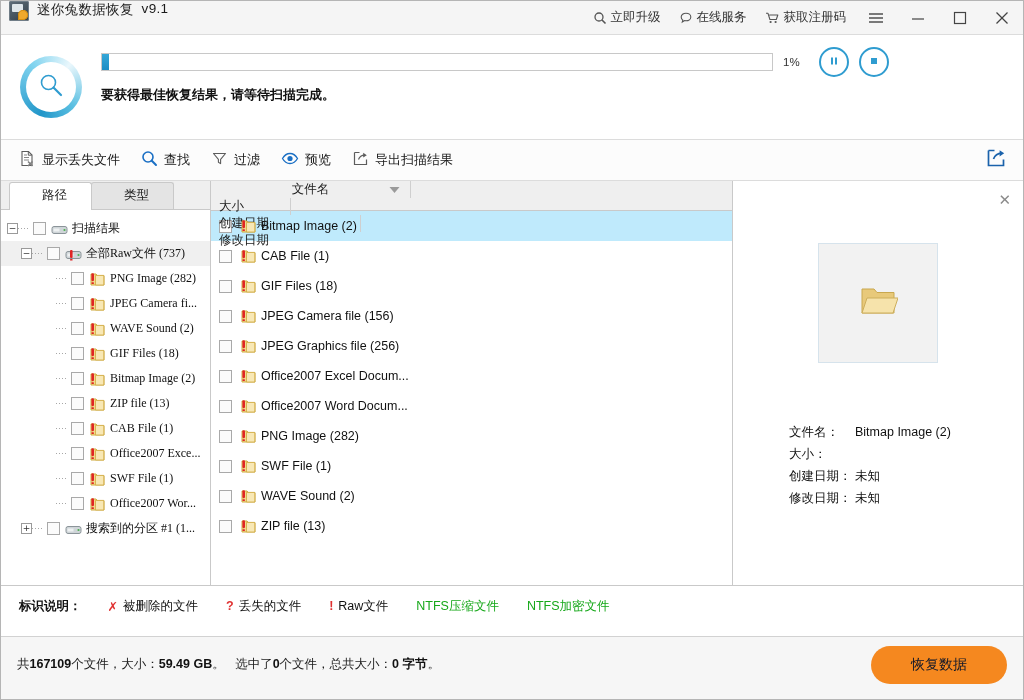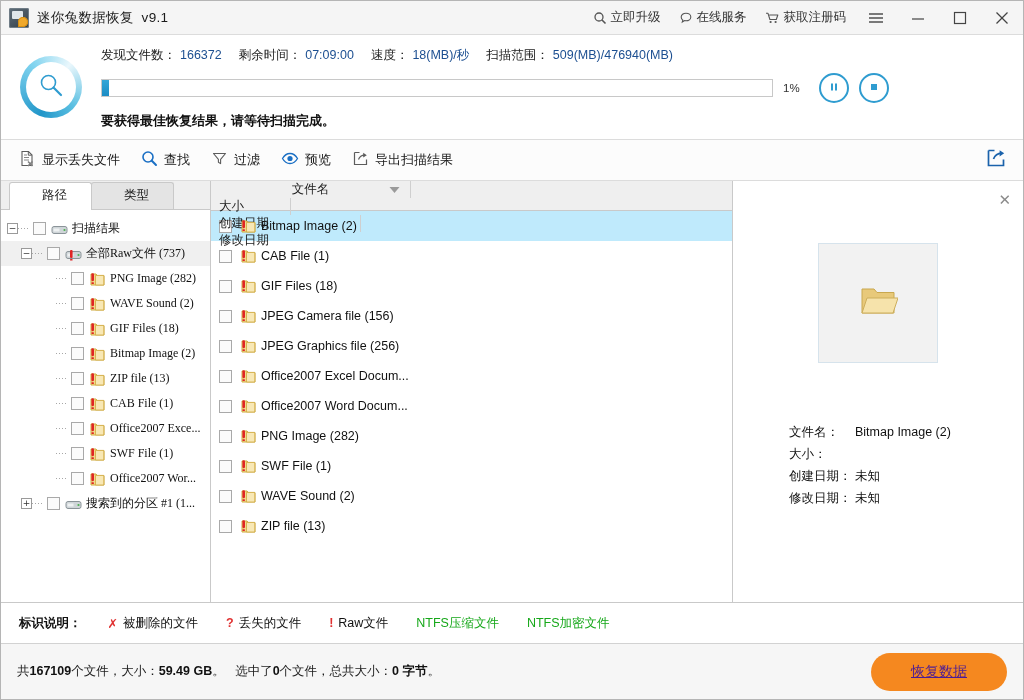--- a/index.html
+++ b/index.html
@@ -17,21 +17,21 @@
     border: 1px solid #b5b5b5;
     background: #ffffff;
     display: flex; flex-direction: column;
   }
 
   
   .titlebar {
     height: 33px; min-height: 33px;
     background: #f5f5f5;
     border-bottom: 1px solid #dcdcdc;
-    display: flex; align-items: center;
+    display: flex; 
     padding: 0 0 0 8px;
   }
   .app-icon {
     width: 20px; height: 20px; margin-right: 8px;
     position: relative; flex: none;
     background: linear-gradient(145deg,#5f6e7a 0%,#45525c 60%,#2f3a42 100%);
     border-radius: 2px;
     box-shadow: inset 0 0 0 1px #707d87;
   }
   .app-icon::before {
@@ -241,31 +241,32 @@
     padding-left: 18px; font-size: 12.5px; gap: 0;
   }
   .legend .title { font-weight: bold; color: #111; margin-right: 26px; }
   .lg { display: flex; align-items: center; gap: 5px; margin-right: 28px; color: #111; }
   .lg .mark { font-weight: bold; }
 
   
   .status {
     height: 55px; min-height: 55px; display: flex; align-items: center;
     border-top: 1px solid #d2d2d2; background: #f6f6f6;
-    padding: 0 16px 0 16px;
+    padding: 0 16px 7px 16px;
+    margin-top: 10px;
   }
   .status-text { font-size: 12.5px; color: #1b1b1b; }
   .status-text b { font-weight: bold; color: #111; }
   .status-spacer { flex: 1 1 auto; }
   .btn {
     height: 38px; border-radius: 19px; display: flex; align-items: center;
     justify-content: center; font-size: 14px; cursor: default; box-sizing: border-box;
   }
   .btn-back { width: 128px; border: 1px solid #d2d2d2; color: #9a9a9a; background: #fff; margin-right: 14px; }
-  .btn-recover { width: 136px; background: #f5881f; color: #4c1d95; text-decoration: underline; }
+  .btn-recover { width: 136px; background: #f5881f; color: #0f172a; }
 </style>
 </head>
 <body>
 
 <div class="app">
 
   <div class="titlebar">
     <div class="app-icon"></div>
     <span class="app-title">迷你兔数据恢复</span>
     <span class="app-title" style="margin-left:8px">v9.1</span>
@@ -342,34 +343,20 @@
         <span>
           <svg width="30" height="30" viewBox="0 0 30 30">
               <circle cx="12.5" cy="12.5" r="7" fill="none" stroke="#2f9cd0" stroke-width="1.6"></circle>
               <line x1="17.5" y1="17.5" x2="25" y2="25" stroke="#2f9cd0" stroke-width="2.2" stroke-linecap="round"></line>
             </svg>
         </span>
       </div>
     </div>
 
     <div class="scan-body">
-      <div class="scan-stats">
-        <div>
-          <span class="lbl">发现文件数：</span><span class="val">166372</span>
-        </div>
-        <div>
-          <span class="lbl">剩余时间：</span><span class="val">07:09:00</span>
-        </div>
-        <div>
-          <span class="lbl">速度：</span><span class="val">18(MB)/秒</span>
-        </div>
-        <div>
-          <span class="lbl">扫描范围：</span><span class="val">509(MB)/476940(MB)</span>
-        </div>
-      </div>
 
       <div class="progress-row">
         <div class="progressbar">
             <i style="width: 1%;"></i>
           </div>
         <span class="pct">1%</span>
         <div class="circ-btn">
           <span>
             <svg width="12" height="12" viewBox="0 0 12 12">
                 <rect x="3" y="2.5" width="2" height="7" fill="#2f9cd0"></rect>
@@ -495,20 +482,33 @@
             <span class="expander none"></span>
             <span class="hline"></span>
             <span class="cb"></span>
             <span class="folder-ico"><svg width="17" height="15" viewBox="0 0 17 15">
                 <path d="M2 2h5l1.4 1.8H15V13H2z" fill="#f2d98c" stroke="#cfa93f" stroke-width="1"></path>
                 <path d="M6.5 3.4h8.3V13H6.5z" fill="#f8e8b5" stroke="#cfa93f" stroke-width=".8"></path>
                 <rect x="2.4" y="1.2" width="2.6" height="8" rx="1.1" fill="#e02424"></rect>
                 <rect x="2.4" y="10.3" width="2.6" height="1.8" rx=".8" fill="#e02424"></rect>
               </svg></span>
             <span class="tlabel">PNG Image (282)</span>
+          </div>
+          <div class="trow">
+            <span class="indent" style="width: 40px;"></span>
+            <span class="expander none"></span>
+            <span class="hline"></span>
+            <span class="cb"></span>
+            <span class="folder-ico"><svg width="17" height="15" viewBox="0 0 17 15">
+                <path d="M2 2h5l1.4 1.8H15V13H2z" fill="#f2d98c" stroke="#cfa93f" stroke-width="1"></path>
+                <path d="M6.5 3.4h8.3V13H6.5z" fill="#f8e8b5" stroke="#cfa93f" stroke-width=".8"></path>
+                <rect x="2.4" y="1.2" width="2.6" height="8" rx="1.1" fill="#e02424"></rect>
+                <rect x="2.4" y="10.3" width="2.6" height="1.8" rx=".8" fill="#e02424"></rect>
+              </svg></span>
+            <span class="tlabel">JPEG Camera fi...</span>
           </div>
           <div class="trow">
             <span class="indent" style="width: 40px;"></span>
             <span class="expander none"></span>
             <span class="hline"></span>
             <span class="cb"></span>
             <span class="folder-ico"><svg width="17" height="15" viewBox="0 0 17 15">
                 <path d="M2 2h5l1.4 1.8H15V13H2z" fill="#f2d98c" stroke="#cfa93f" stroke-width="1"></path>
                 <path d="M6.5 3.4h8.3V13H6.5z" fill="#f8e8b5" stroke="#cfa93f" stroke-width=".8"></path>
                 <rect x="2.4" y="1.2" width="2.6" height="8" rx="1.1" fill="#e02424"></rect>

